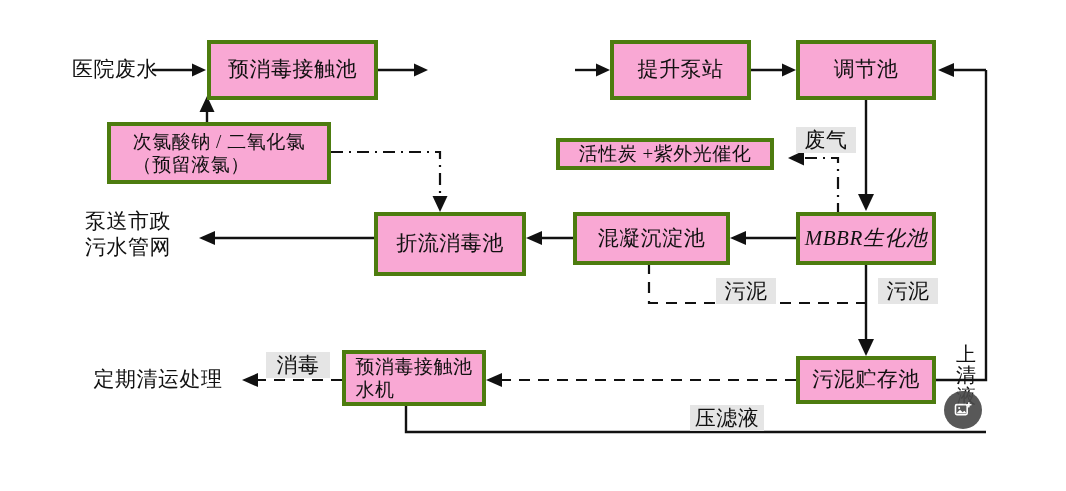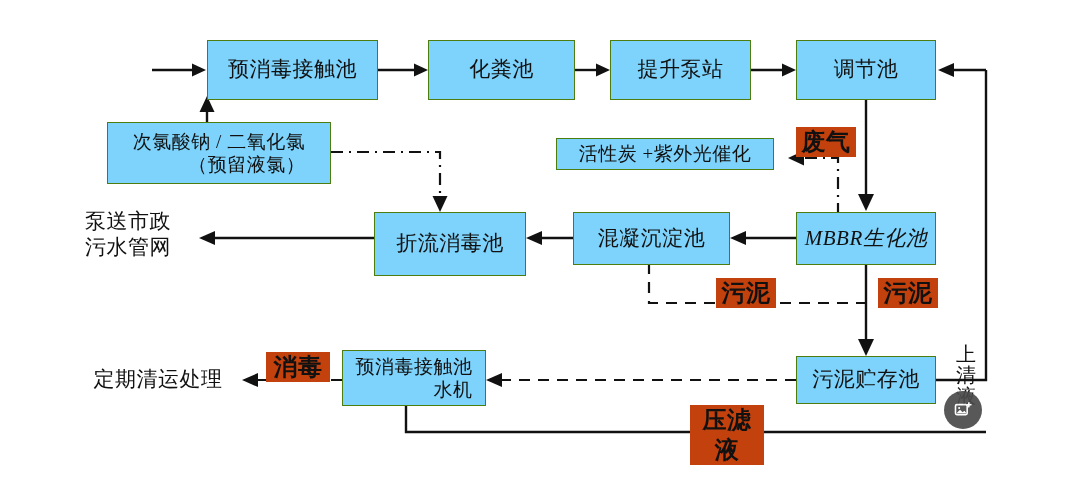--- a/index.html
+++ b/index.html
@@ -12,49 +12,48 @@
     position:relative;
     width:1066px;
     height:491px;
     background:#ffffff;
     overflow:hidden;
   }
   
   .box{
     position:absolute;
     box-sizing:border-box;
-    border:1px solid #4d7c0f;
-    background:#7dd3fc;
+    border:4px solid #4d7c0f;
+    background:#f9a8d4;
     display:flex;
     align-items:center;
     justify-content:center;
-    text-align:right;
+    text-align:left;
     line-height:1.22;
     font-size:21px;
     letter-spacing:0.5px;
     z-index:5;
     white-space:pre-line;
   }
   .box.small{font-size:19px;}
   
   .lbl{
     position:absolute;
     font-size:21px;
     line-height:1.25;
     text-align:center;
     white-space:pre-line;
     background:transparent;
     z-index:6;
     letter-spacing:0.5px;
   }
   .lbl.edge{
-    font-size:24px;
-    background:#c2410c;
+    font-size:21px;
+    background:#e5e5e5;
     padding:0 4px;
-    font-weight:bold;
   }
   .lbl.vertical{
     font-size:20px;
     line-height:1.05;
     width:22px;
     letter-spacing:0;
     margin-top:14px;
   }
   svg#wires{
     position:absolute;
@@ -132,21 +131,20 @@
 
     <path class="dashed" d="M342,380 L254,380"></path>
     <polygon class="hd" points="242,380 258,373 258,387"></polygon>
 
     <path class="solid" d="M406,404 L406,432 L986,432"></path>
 
   </svg>
 
   <div class="box" style="left:207px;top:40px;width:171px;height:60px;">预消毒接触池</div>
 
-  <div class="box" style="left:428px;top:40px;width:147px;height:60px;">化粪池</div>
 
   <div class="box" style="left:610px;top:40px;width:141px;height:60px;">提升泵站</div>
 
   <div class="box" style="left:796px;top:40px;width:140px;height:60px;">调节池</div>
 
   <div class="box small" style="left:107px;top:122px;width:224px;height:62px;">次氯酸钠 / 二氧化氯
 （预留液氯）</div>
 
   <div class="box small" style="left:556px;top:138px;width:218px;height:32px;">活性炭 +紫外光催化</div>
 
@@ -154,20 +152,21 @@
 
   <div class="box" style="left:573px;top:212px;width:157px;height:53px;">混凝沉淀池</div>
 
   <div class="box" style="left:796px;top:212px;width:140px;height:53px;font-style:italic;">MBBR生化池</div>
 
   <div class="box" style="left:796px;top:356px;width:140px;height:48px;">污泥贮存池</div>
 
   <div class="box small" style="left:342px;top:350px;width:144px;height:56px;">预消毒接触池
 水机</div>
 
+  <div class="lbl" style="left:70px;top:56px;width:90px;">医院废水</div>
 
   <div class="lbl" style="left:68px;top:208px;width:120px;">泵送市政
 污水管网</div>
 
   <div class="lbl" style="left:78px;top:366px;width:160px;">定期清运处理</div>
 
   <div class="lbl edge" style="left:796px;top:127px;width:52px;">废气</div>
 
   <div class="lbl edge" style="left:716px;top:278px;width:52px;">污泥</div>
 

